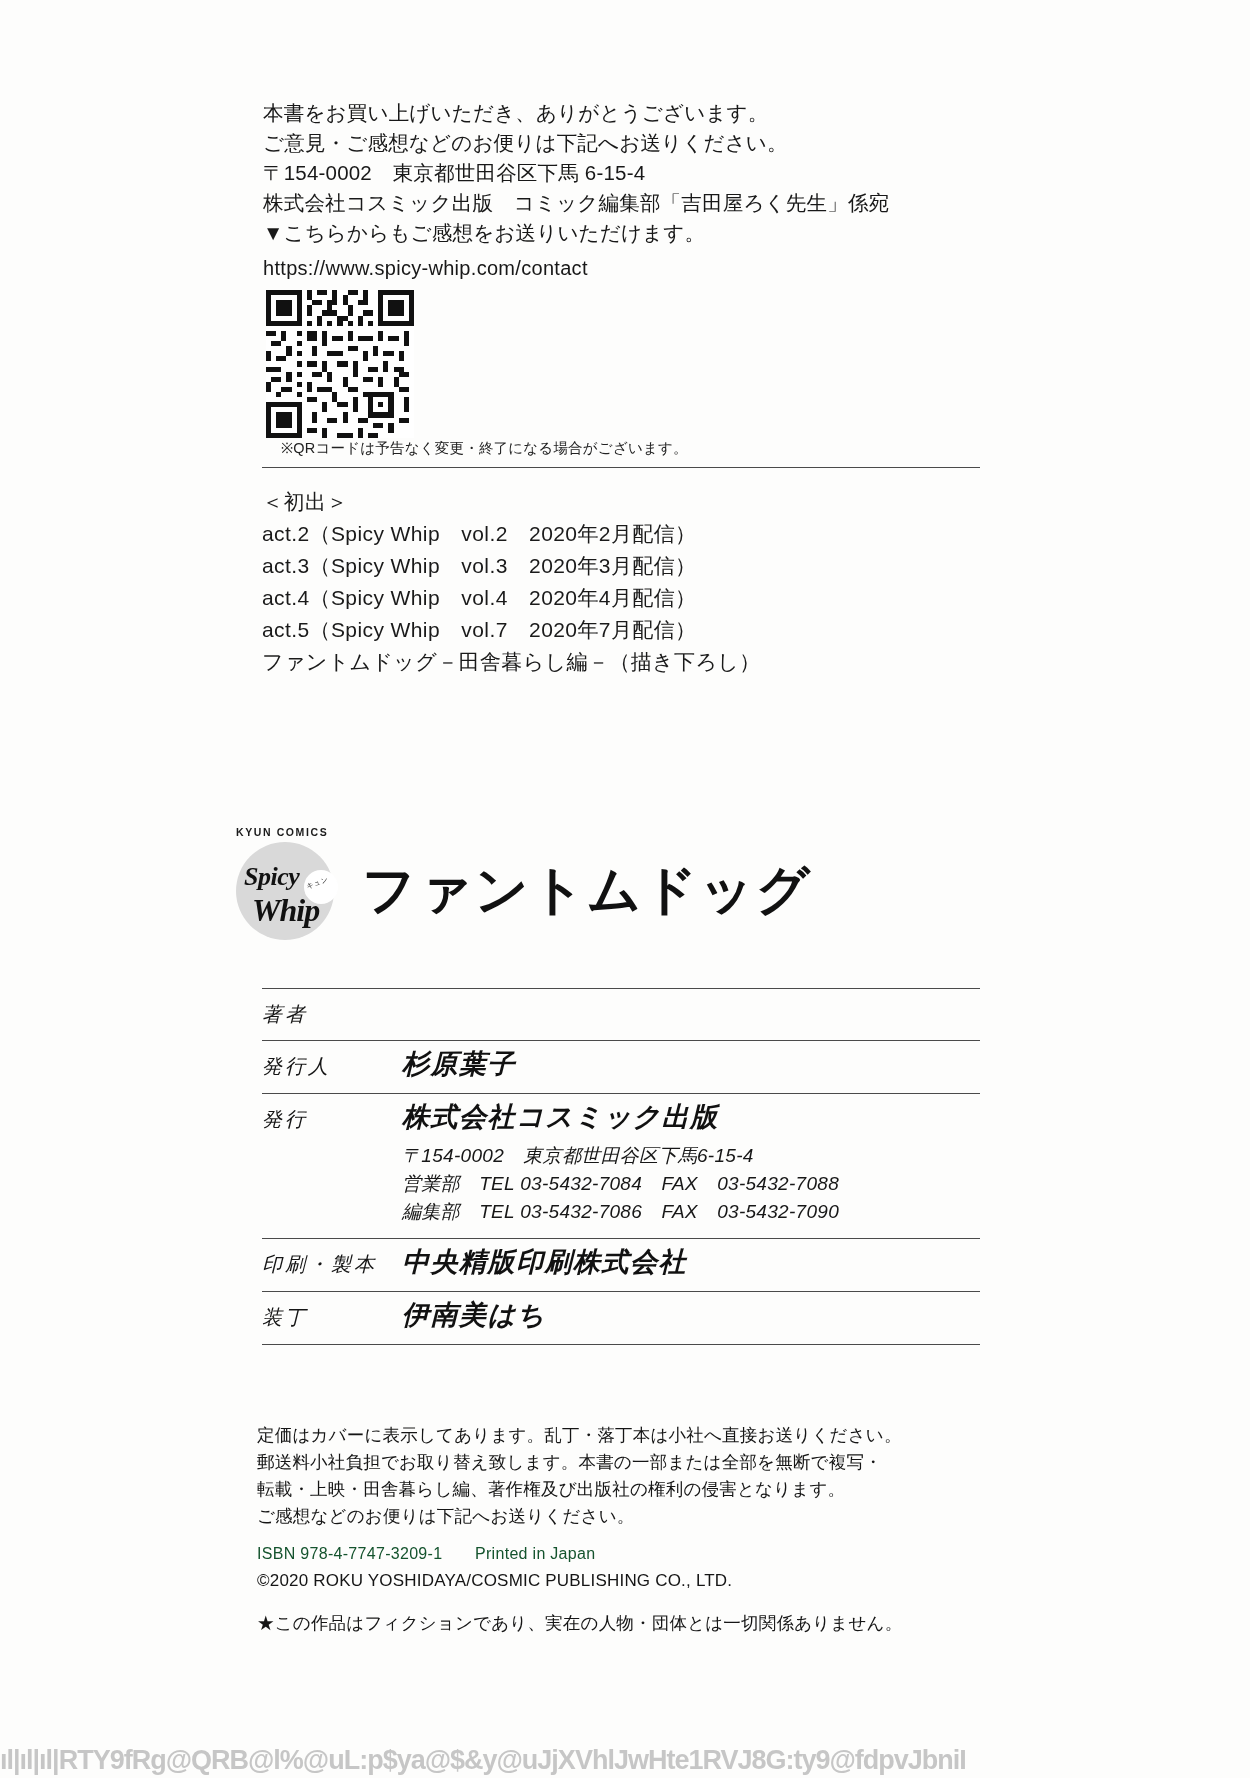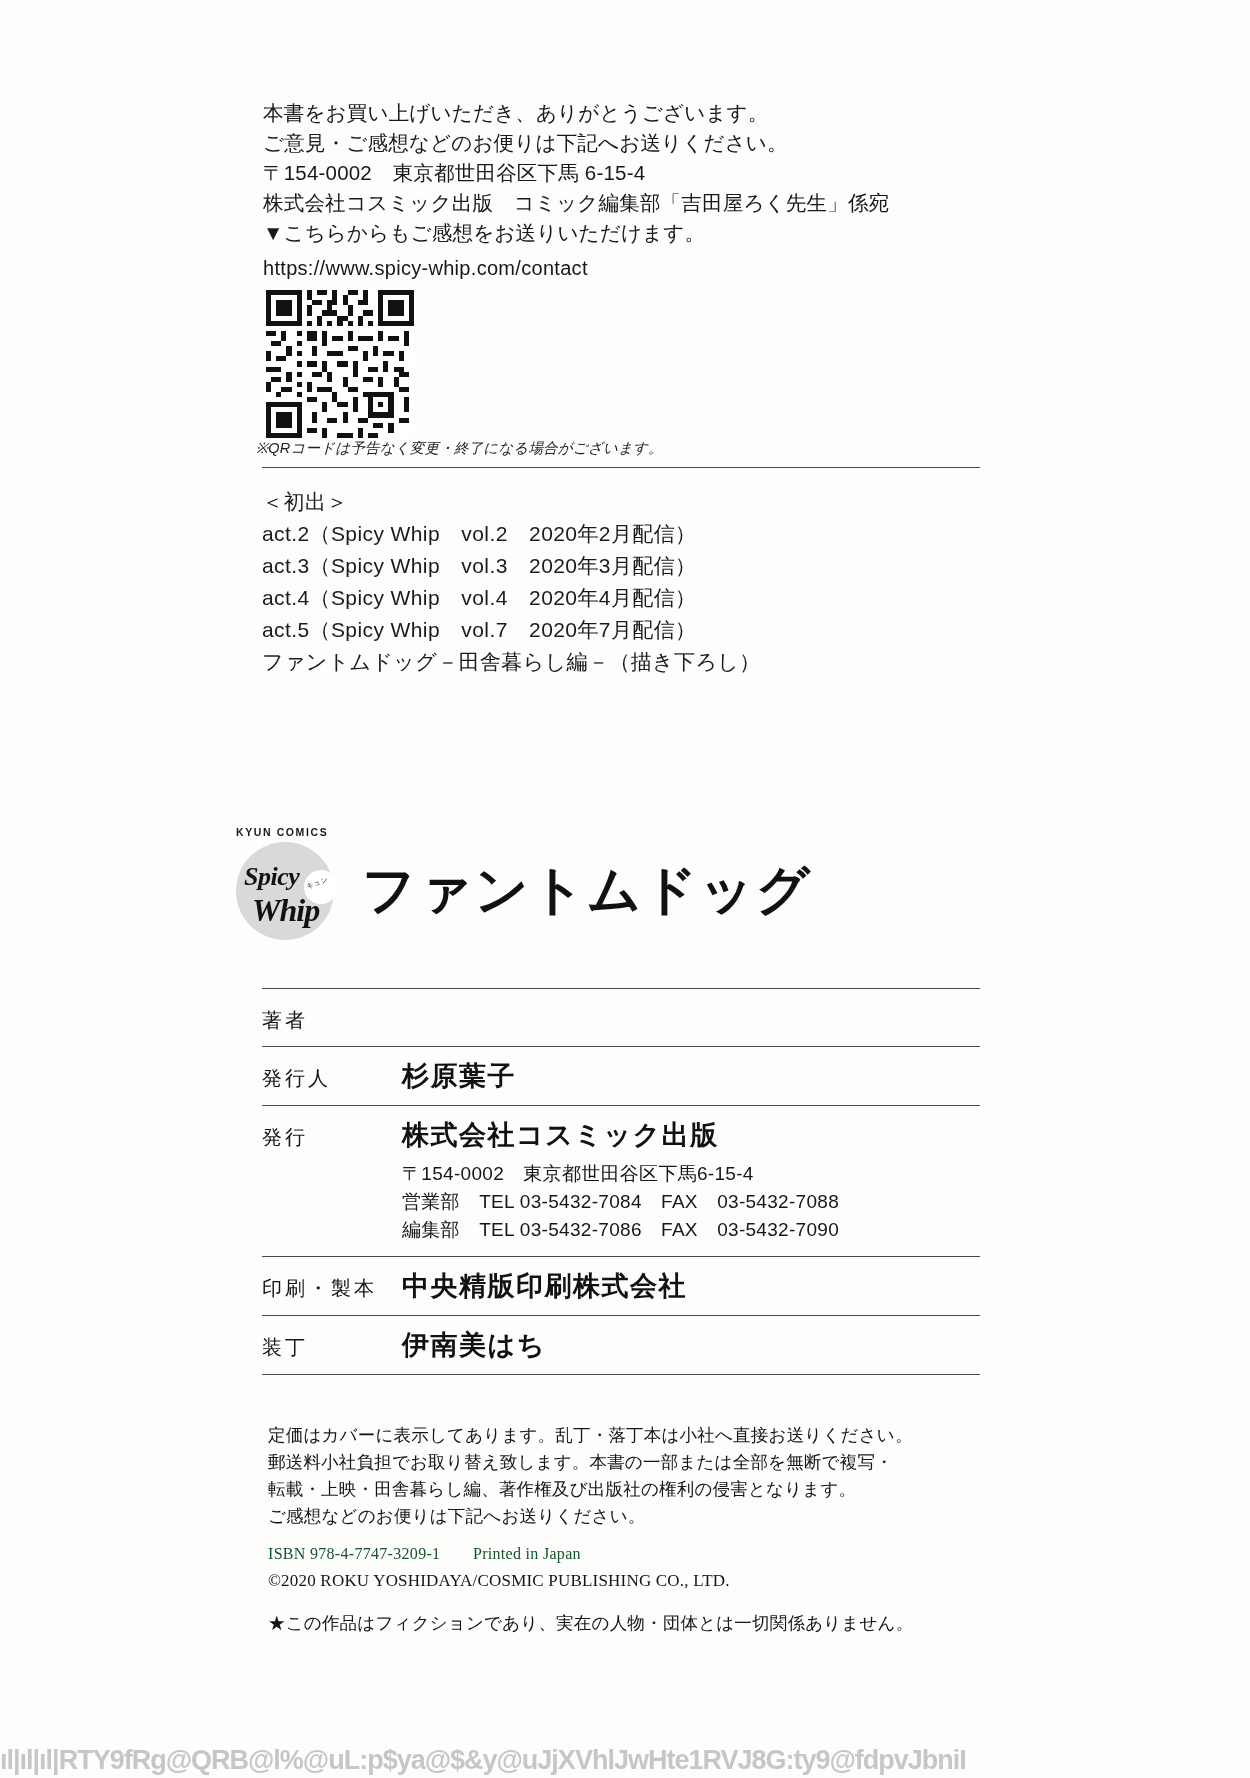--- a/index.html
+++ b/index.html
@@ -48,26 +48,25 @@
     left: 266px;
     top: 290px;
     width: 148px;
     height: 148px;
     background: #ffffff;
   }
   .qr-wrap svg { display: block; }
 
   .qr-note {
     position: absolute;
-    left: 256px;
+    left: 281px;
     top: 437px;
     font-size: 14.5px;
     letter-spacing: 0.2px;
     color: #222;
-    font-style: italic;
   }
 
   
   .rule {
     position: absolute;
     background: #4a4a4a;
     height: 1px;
   }
   .rule-top {
     left: 262px;
@@ -178,22 +177,23 @@
     position: absolute;
     left: 262px;
     top: 988px;
     width: 718px;
   }
   .col-row {
     position: relative;
     display: flex;
     align-items: flex-start;
     border-top: 1px solid #4a4a4a;
-    padding-top: 12px;
+    padding-top: 6px;
     padding-bottom: 12px;
+    font-style: italic;
   }
   .col-row:last-child { border-bottom: 1px solid #4a4a4a; }
   .col-label {
     width: 140px;
     flex: 0 0 140px;
     font-size: 20px;
     letter-spacing: 3px;
     padding-top: 6px;
     color: #151515;
   }
@@ -212,24 +212,23 @@
     line-height: 28px;
     letter-spacing: 0.3px;
     color: #171717;
     white-space: nowrap;
   }
   .col-sub-group { margin-top: 8px; }
 
   
   .footer-notes {
     position: absolute;
-    left: 268px;
+    left: 257px;
     top: 1422px;
     width: 730px;
-    font-family: Liberation Serif, serif;
   }
   .note-line {
     font-size: 17.5px;
     line-height: 27px;
     letter-spacing: 0.2px;
     color: #151515;
     white-space: nowrap;
   }
   .isbn-line {
     font-size: 16px;

